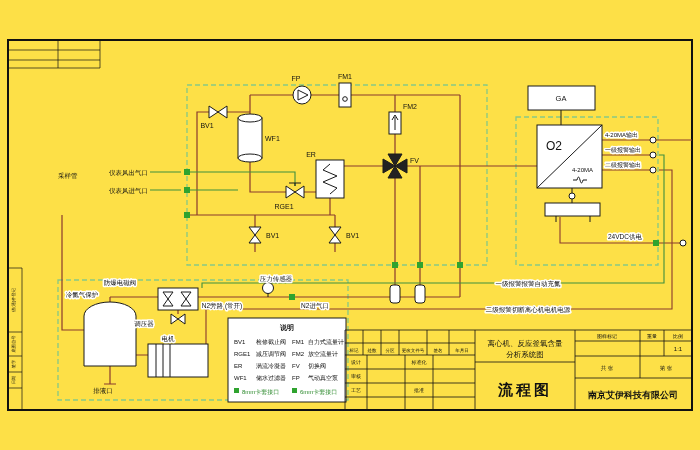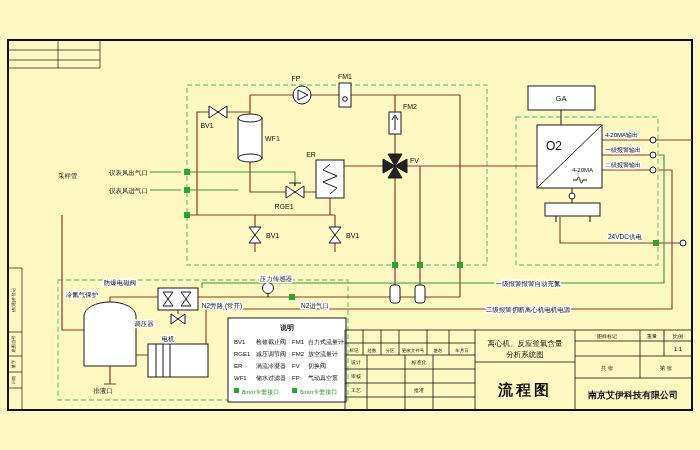--- a/index.html
+++ b/index.html
@@ -1,16 +1,16 @@
 <!DOCTYPE html>
 <html><head>
 <meta charset="utf-8">
 <style>
   html,body{margin:0;padding:0;background:#e8e8e8;}
-  .canvas{position:relative;width:700px;height:450px;background:#fef9c3;overflow:hidden;}
+  .canvas{position:relative;width:700px;height:450px;background:#fde047;overflow:hidden;}
   svg{display:block;}
   svg text{font-family:"Liberation Sans","DejaVu Sans",sans-serif;fill:#111;}
   .halo{paint-order:stroke;stroke:#ffffff;stroke-width:3px;stroke-linejoin:round;}
   .gtxt{fill:#2e8b2e;}
 </style>
 </head>
 <body>
 
 <div class="canvas">
 <svg width="700" height="450" viewBox="0 0 700 450">

